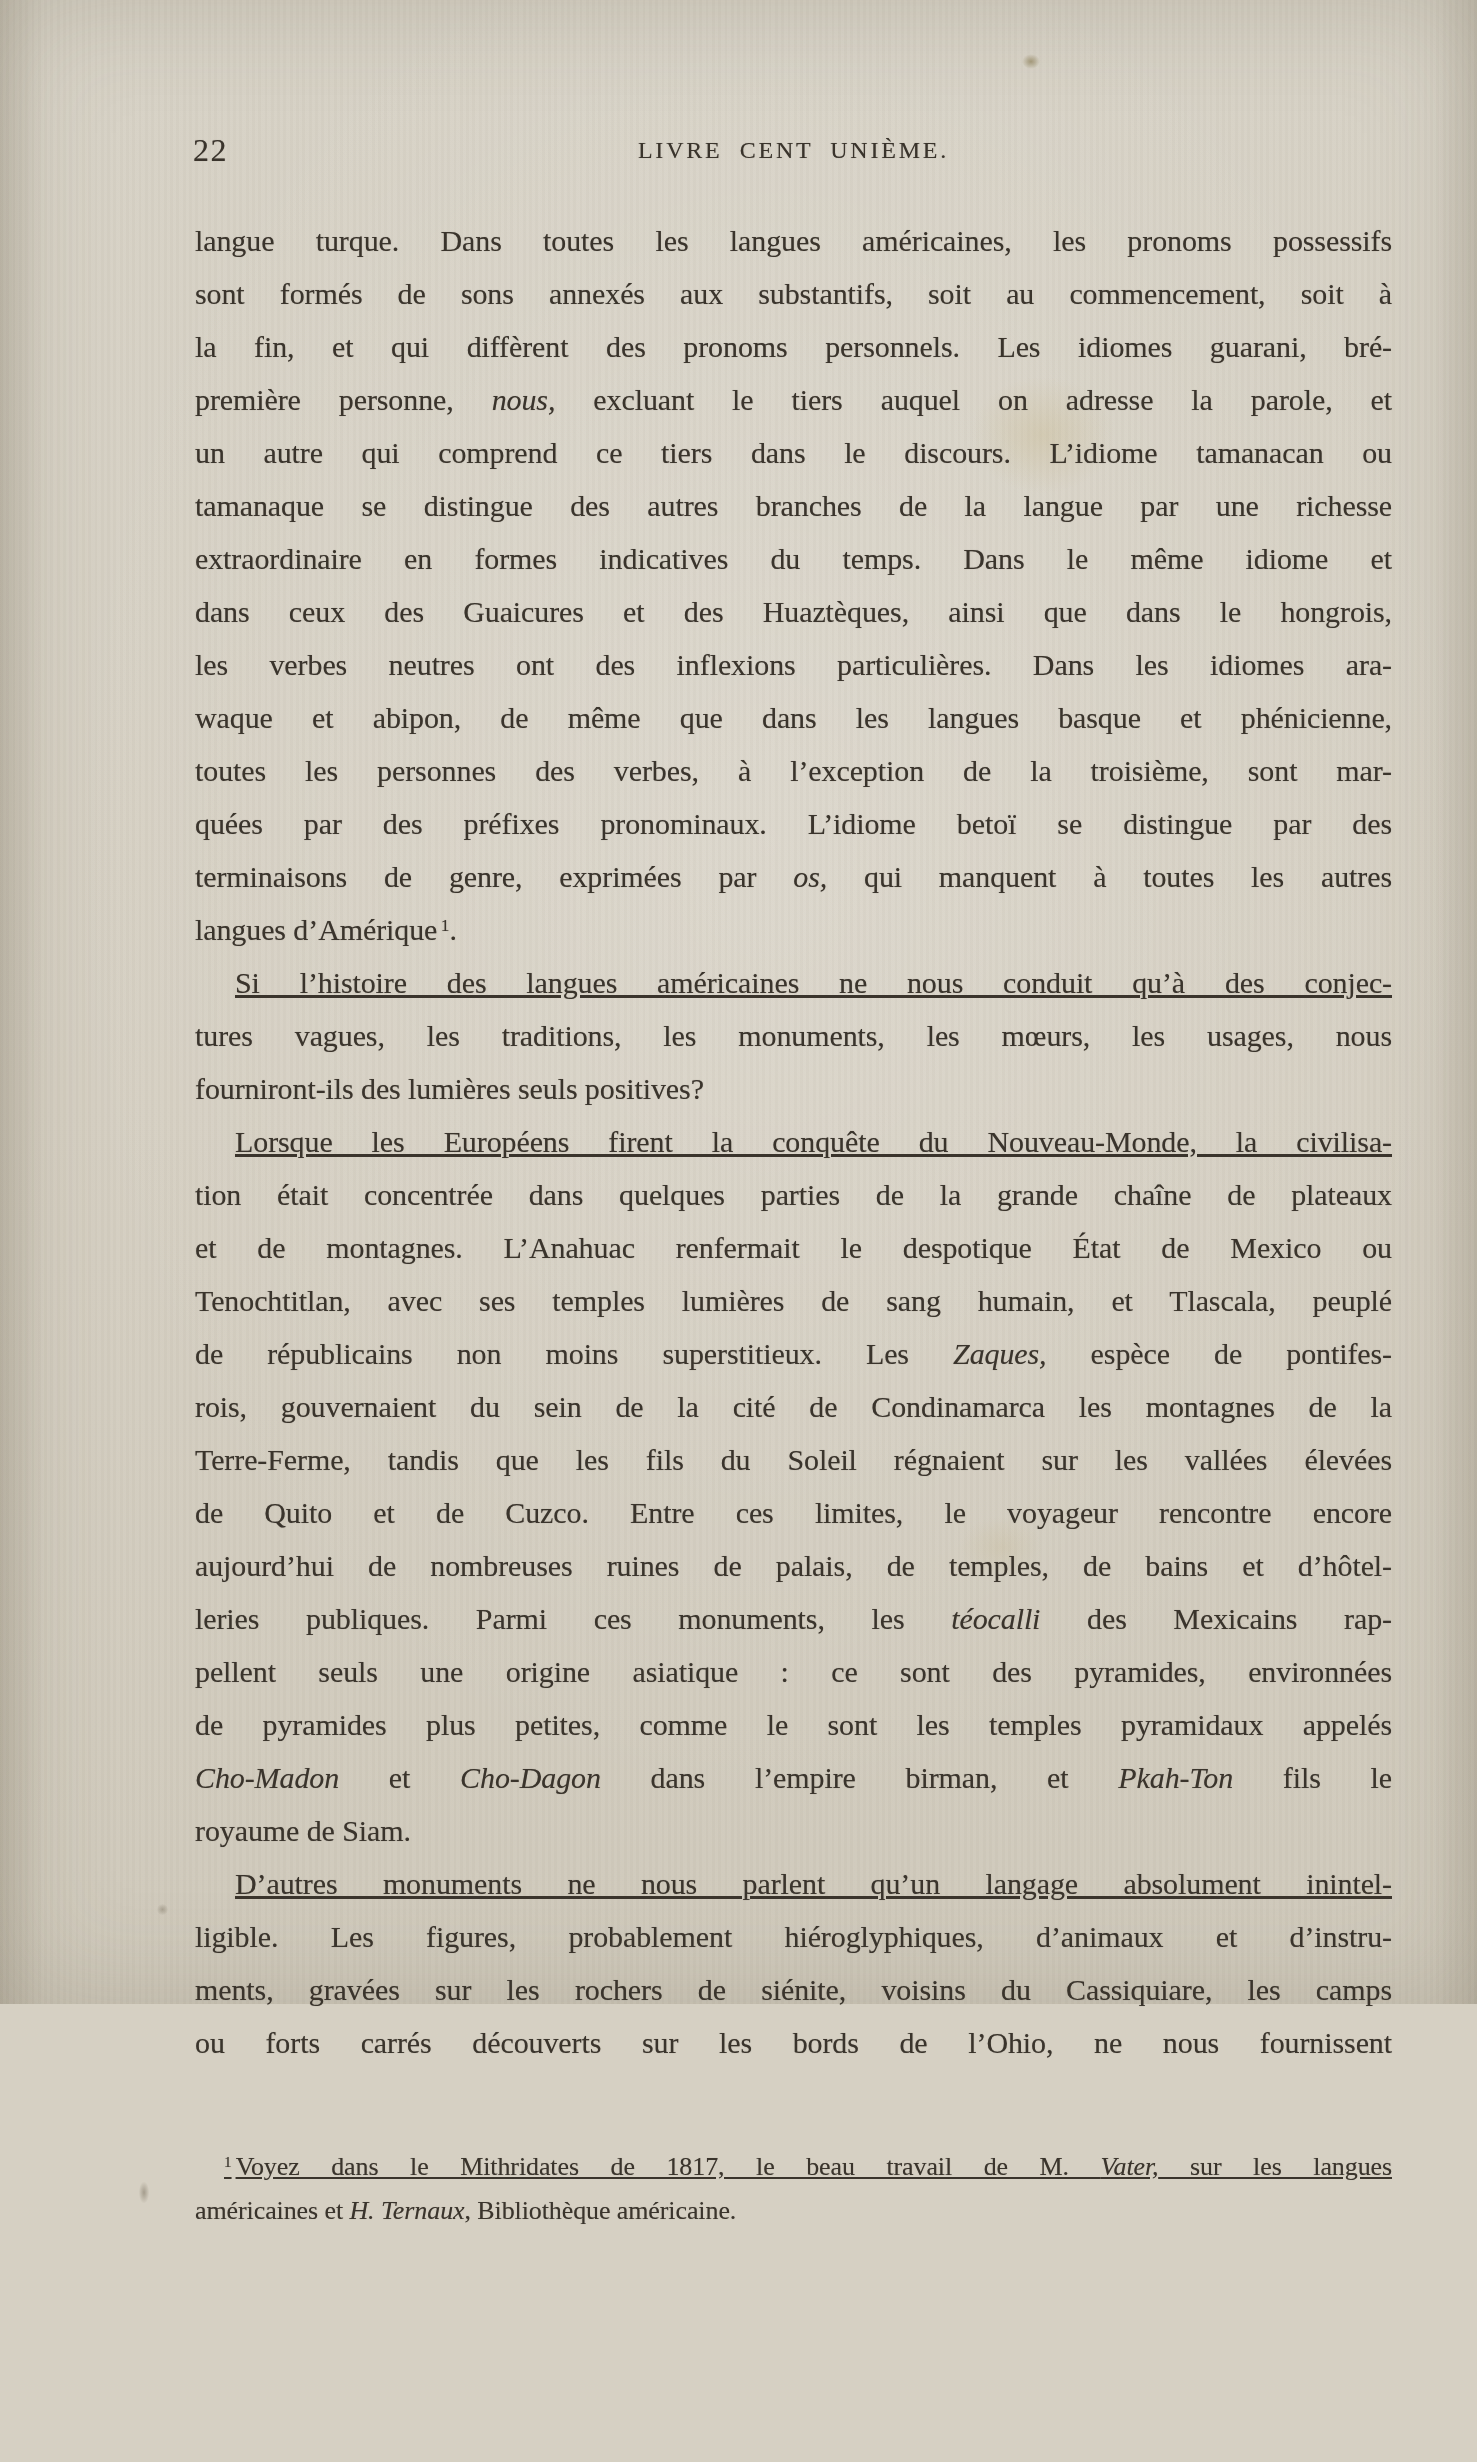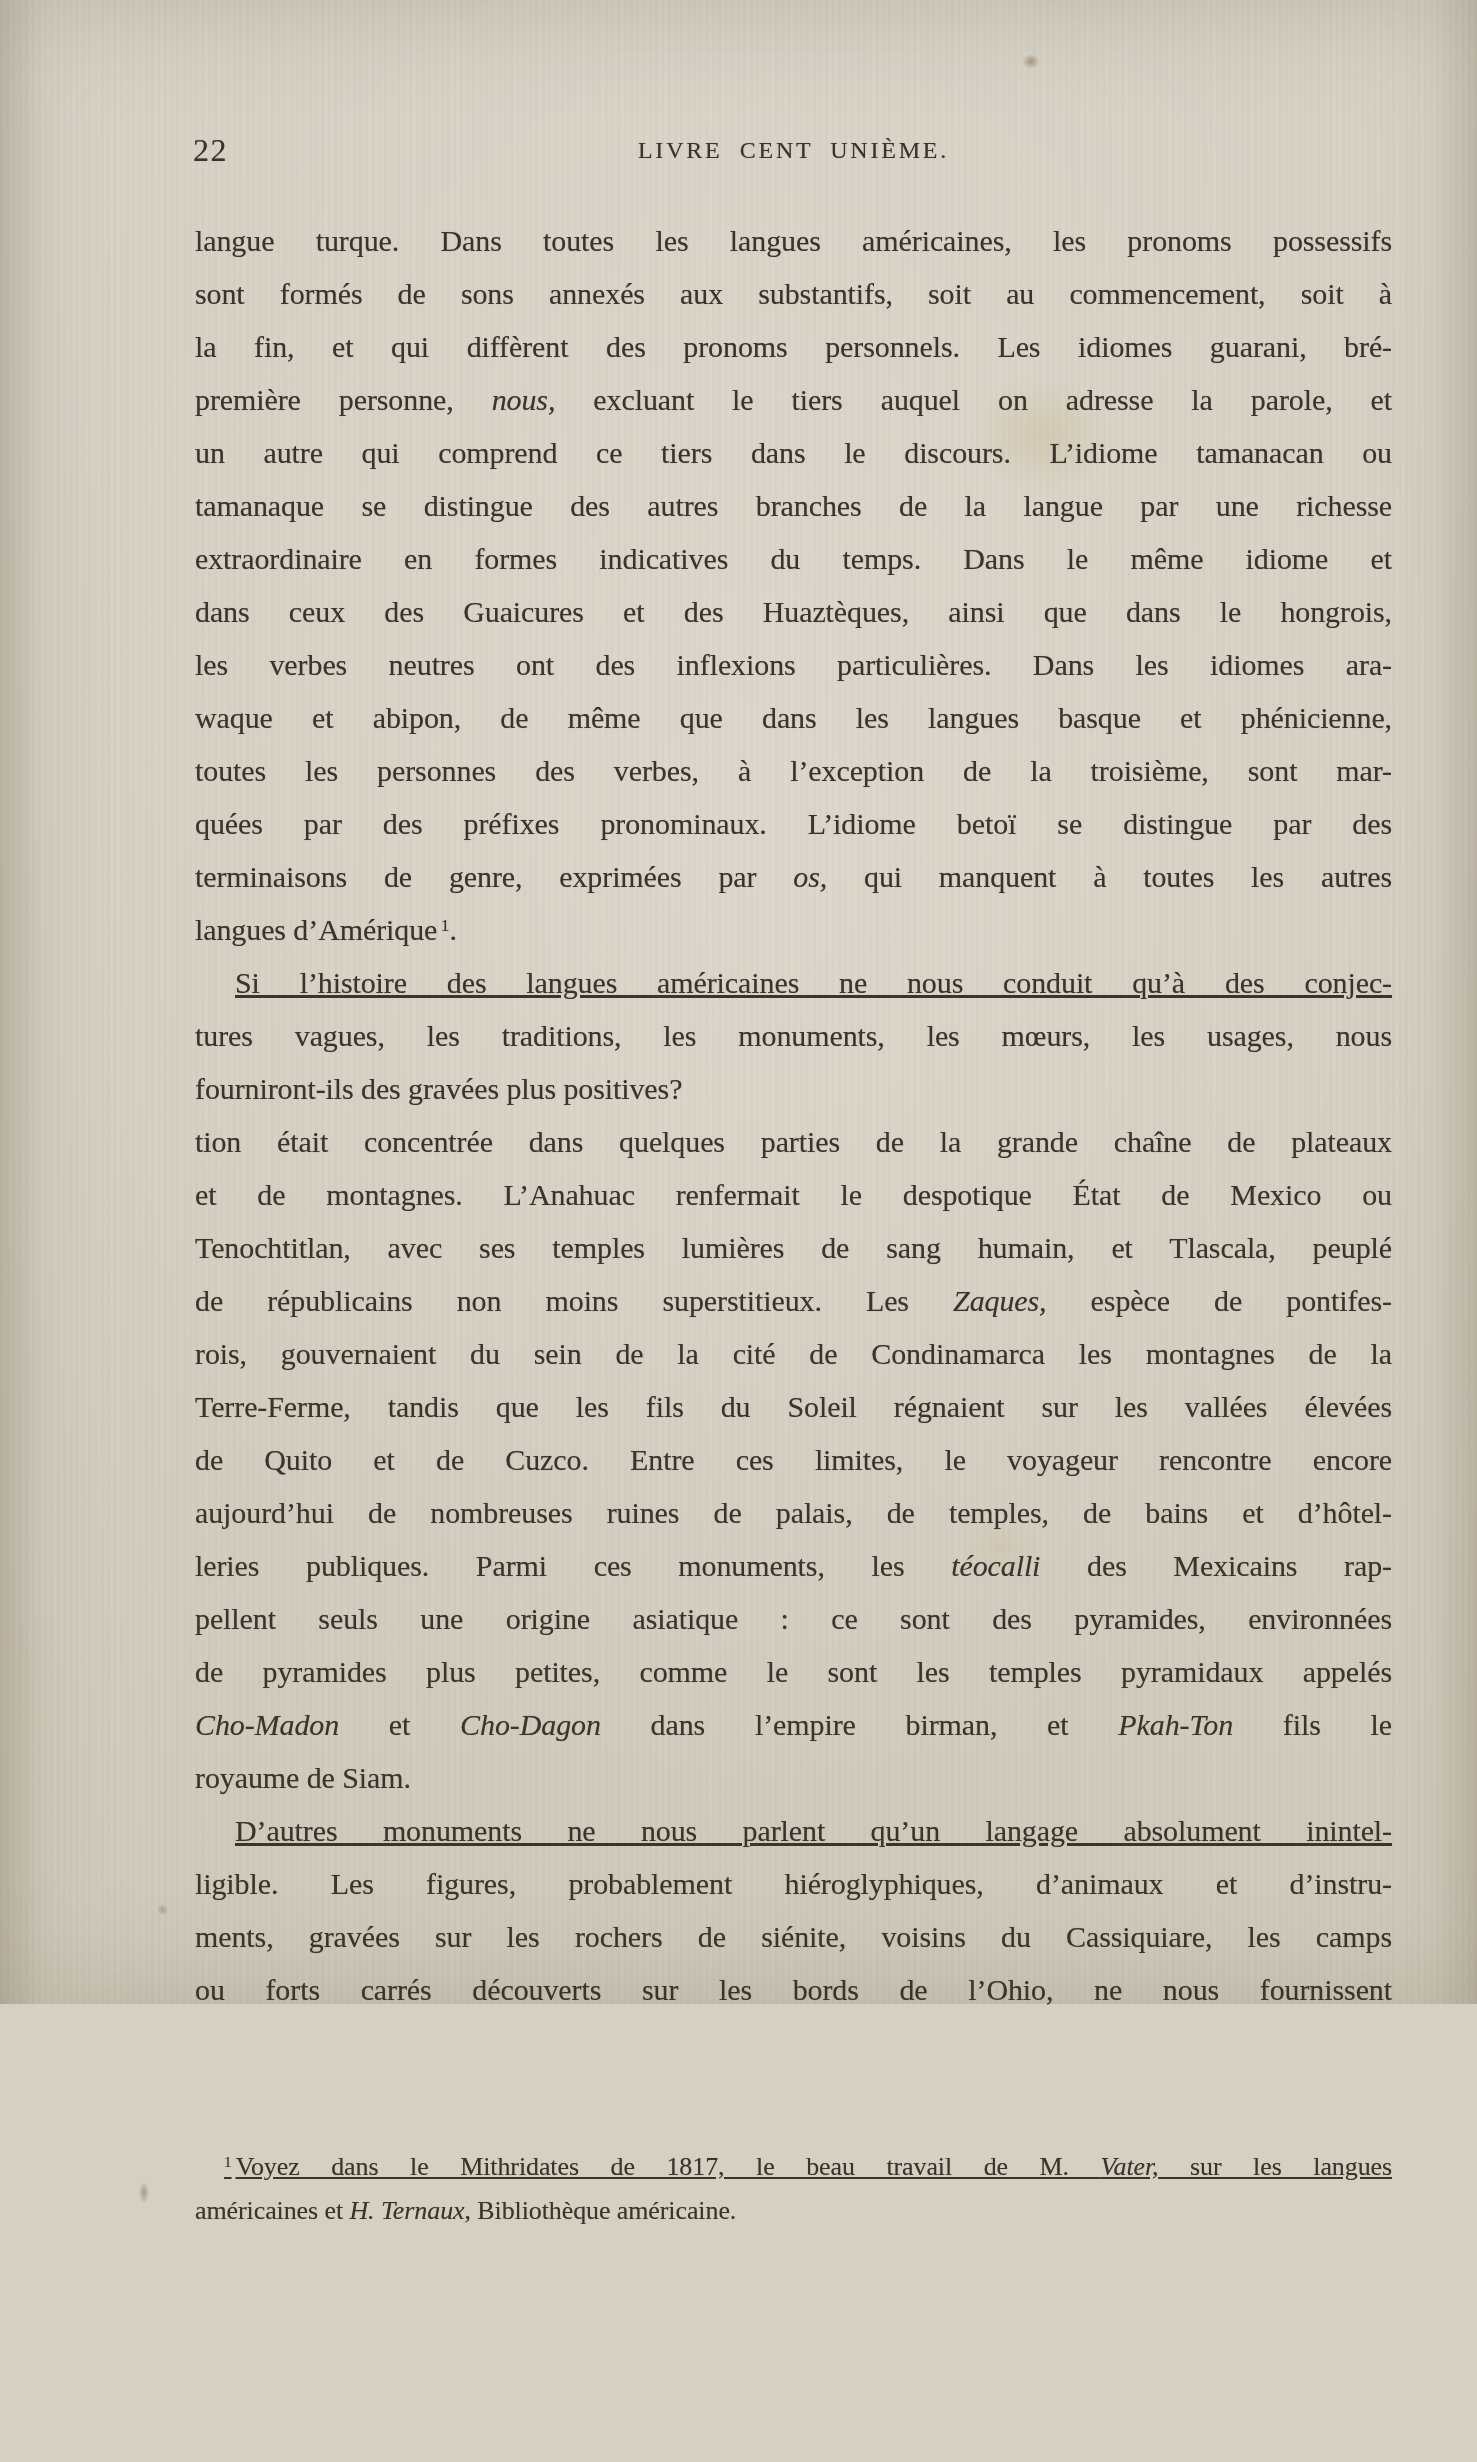--- a/index.html
+++ b/index.html
@@ -100,21 +100,22 @@
       <div class="line"><span>extraordinaire en formes indicatives du temps. Dans le même idiome et</span></div>
       <div class="line"><span>dans ceux des Guaicures et des Huaztèques, ainsi que dans le hongrois,</span></div>
       <div class="line"><span>les verbes neutres ont des inflexions particulières. Dans les idiomes ara-</span></div>
       <div class="line"><span>waque et abipon, de même que dans les langues basque et phénicienne,</span></div>
       <div class="line"><span>toutes les personnes des verbes, à l’exception de la troisième, sont mar-</span></div>
       <div class="line"><span>quées par des préfixes pronominaux. L’idiome betoï se distingue par des</span></div>
       <div class="line"><span>terminaisons de genre, exprimées par </span><i>os,</i><span> qui manquent à toutes les autres</span></div>
       <div class="line para-end"><span>langues d’Amérique</span><sup>1</sup><span>.</span></div>
       <div class="line indent"><span>Si l’histoire des langues américaines ne nous conduit qu’à des conjec-</span></div>
       <div class="line"><span>tures vagues, les traditions, les monuments, les mœurs, les usages, nous</span></div>
-      <div class="line para-end"><span>fourniront-ils des gravées plus positives?</span></div>
+      <div class="line para-end"><span>fourniront-ils des lumières seuls positives?</span></div>
+      <div class="line indent"><span>Lorsque les Européens firent la conquête du Nouveau-Monde, la civilisa-</span></div>
       <div class="line"><span>tion était concentrée dans quelques parties de la grande chaîne de plateaux</span></div>
       <div class="line"><span>et de montagnes. L’Anahuac renfermait le despotique État de Mexico ou</span></div>
       <div class="line"><span>Tenochtitlan, avec ses temples lumières de sang humain, et Tlascala, peuplé</span></div>
       <div class="line"><span>de républicains non moins superstitieux. Les </span><i>Zaques,</i><span> espèce de pontifes-</span></div>
       <div class="line"><span>rois, gouvernaient du sein de la cité de Condinamarca les montagnes de la</span></div>
       <div class="line"><span>Terre-Ferme, tandis que les fils du Soleil régnaient sur les vallées élevées</span></div>
       <div class="line"><span>de Quito et de Cuzco. Entre ces limites, le voyageur rencontre encore</span></div>
       <div class="line"><span>aujourd’hui de nombreuses ruines de palais, de temples, de bains et d’hôtel-</span></div>
       <div class="line"><span>leries publiques. Parmi ces monuments, les </span><i>téocalli</i><span> des Mexicains rap-</span></div>
       <div class="line"><span>pellent seuls une origine asiatique : ce sont des pyramides, environnées</span></div>

